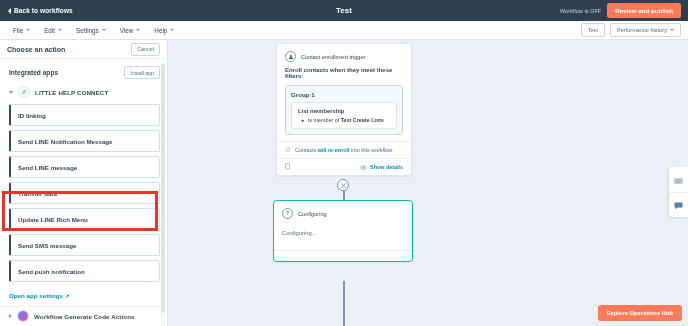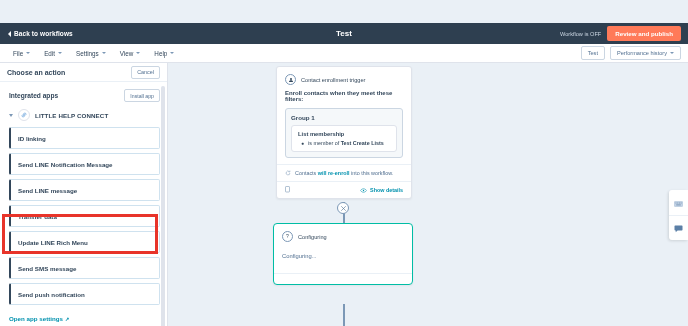--- a/index.html
+++ b/index.html
@@ -2,21 +2,21 @@
 <html><head>
 <meta charset="utf-8">
 <style>
   * { box-sizing: border-box; margin: 0; padding: 0; }
   html, body {
     width: 688px; height: 326px;
     font-family: "Liberation Sans", sans-serif;
     overflow: hidden;
     background: #eaf0f6;
   }
-  .app { position: relative; width: 688px; height: 256px; margin-top: 23px; }
+  .app { position: relative; width: 688px; height: 256px; }
 
   
   .topbar {
     position: absolute; left: 0; top: 0; width: 688px; height: 21px;
     background: #2e3f50; display: flex; align-items: center;
   }
   .back-link {
     display: flex; align-items: center; gap: 3px;
     margin-left: 8px; color: #ffffff; font-size: 6.5px; font-weight: bold;
     cursor: pointer; letter-spacing: .1px;

